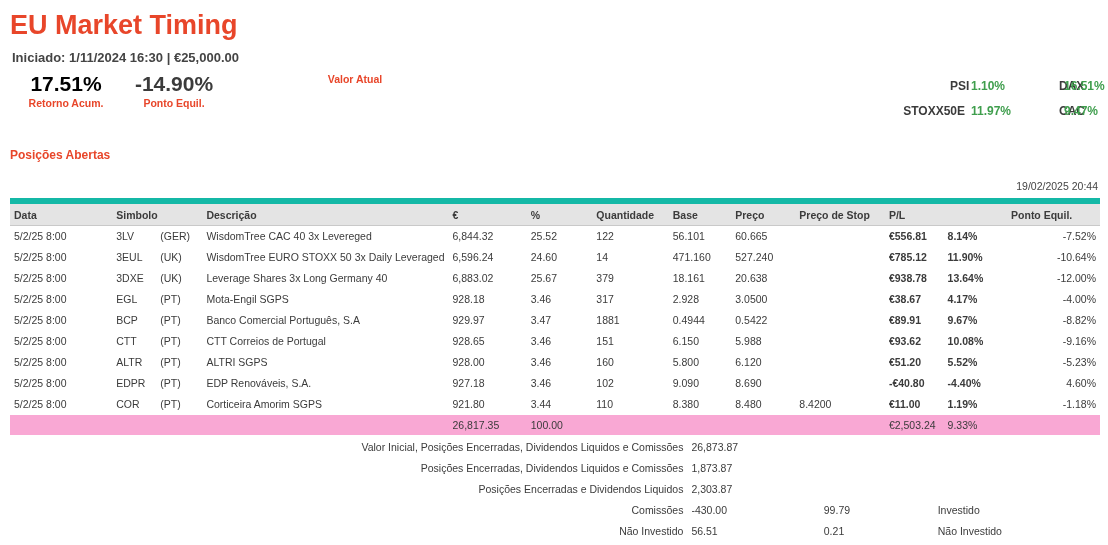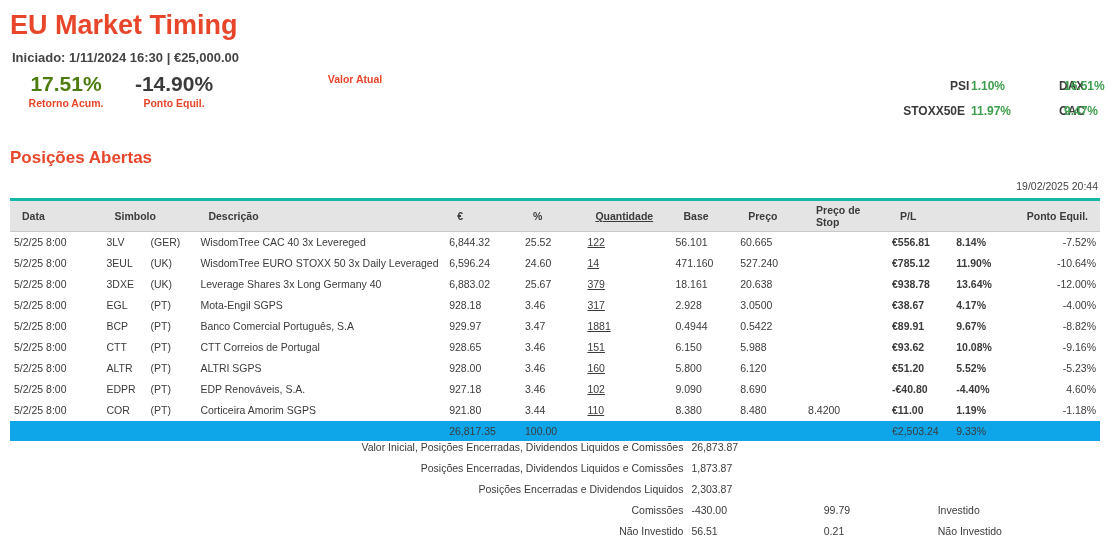--- a/index.html
+++ b/index.html
@@ -55,21 +55,21 @@
   .kpi .lbl {
     font-size: 10.5px;
     font-weight: bold;
     color: #e8462a;
     line-height: 14px;
     white-space: nowrap;
   }
   .kpi-1 { left: 6px;  top: 72px; width: 120px; }
   .kpi-2 { left: 126px; top: 72px; width: 96px; }
   .kpi-3 { left: 255px; top: 72px; width: 200px; }
-  .green { color: #4d7c0f; }
+  .green { color: #000000; }
   .red   { color: #e8392a; }
   .dark  { color: #3b3b3b; }
 
   
   .idx {
     position: absolute;
     font-size: 12px;
     font-weight: bold;
     white-space: nowrap;
   }
@@ -78,21 +78,21 @@
   #idx-dax     { left: 1014px; top: 79px; text-align: right; width: 44px; }
   #idx-stoxx   { left: 845px; top: 104px; text-align: right; width: 120px; }
   #idx-cac     { left: 1014px; top: 104px; text-align: right; width: 44px; }
   .idx .pctbox { position: absolute; left: 100%; margin-left: 6px; top: 0; color: #3f9e4d; }
 
   
   .section-title {
     position: absolute;
     left: 10px;
     top: 148px;
-    font-size: 17px;
+    font-size: 12px;
     font-weight: bold;
     color: #e8462a;
   }
   .timestamp {
     position: absolute;
     right: 10px;
     top: 180px;
     font-size: 10.5px;
     color: #444444;
   }
@@ -101,46 +101,46 @@
   table.positions {
     position: absolute;
     left: 10px;
     top: 198px;
     width: 1090px;
     border-collapse: collapse;
     font-size: 10.5px;
   }
   table.positions th {
     background: #e4e4e4;
-    border-top: 3px solid #14b8a6;
+    border-top: 6px solid #14b8a6;
     border-bottom: 1px solid #c9c9c9;
     font-weight: bold;
     text-align: left;
-    padding: 3px 12px;
+    padding: 3px 4px;
     color: #3b3b3b;
     height: 15px;
   }
   table.positions td {
     padding: 2px 4px;
     height: 16px;
     color: #3b3b3b;
     border-bottom: 1px solid #ffffff;
     white-space: nowrap;
   }
   tr.total td {
-    background: #0ea5e9;
+    background: #f9a8d4;
     font-weight: normal;
   }
   td.right, th.right { text-align: right; }
   .cw-data   { width: 108px; }
   .cw-sym    { width: 85px; }
   .cw-desc   { width: 228px; }
   .cw-eur    { width: 78px; }
   .cw-pct    { width: 66px; }
-  .cw-qtd    { width: 72px; text-decoration: underline; }
+  .cw-qtd    { width: 72px; }
   .cw-base   { width: 60px; }
   .cw-preco  { width: 62px; }
   .cw-stop   { width: 98px; }
   .cw-pl     { width: 52px; }
   .cw-plpct  { width: 62px; }
   .cw-pe     { width: 100px; }
   .sym-code { display: inline-block; width: 44px; }
   .sym-mkt  { color: #3b3b3b; }
   .bold-pl  { font-weight: bold; }
 

